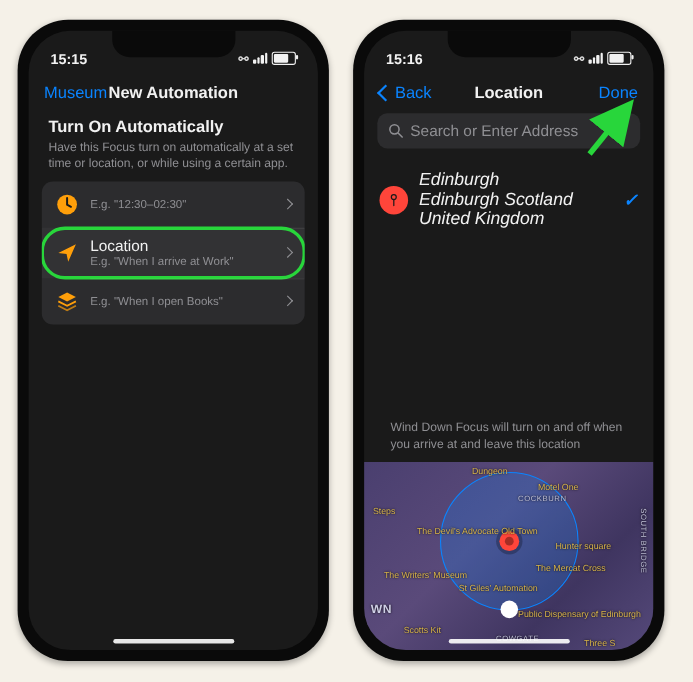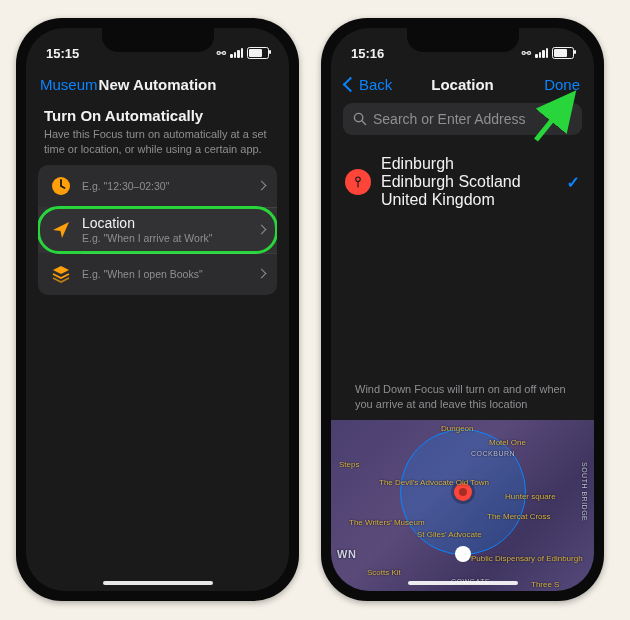--- a/index.html
+++ b/index.html
@@ -78,21 +78,21 @@
   .ring-green{
     position:absolute;inset:-1px;border:3px solid var(--green);border-radius:22px;pointer-events:none;
   }
 
   .search{
     display:flex;align-items:center;gap:6px;background:var(--cell);
     border-radius:9px;padding:8px 10px;margin:0 12px 12px;font-size:14px;color:var(--gray-text);
   }
 
   .result{
-    display:flex;align-items:center;gap:10px;padding:8px 14px;min-height:44px;
+    display:flex;align-items:center;gap:10px;padding:8px 14px;min-height:44px;font-style:italic;
   }
   .pin-badge{width:26px;height:26px;border-radius:50%;background:var(--red);display:flex;align-items:center;justify-content:center;flex-shrink:0}
   .result .labels{flex:1}
   .check{color:var(--blue);font-size:16px;font-weight:700;flex-shrink:0}
 
   .bottom-pane{
     position:absolute;left:0;right:0;bottom:0;top:348px;display:flex;flex-direction:column;
   }
   .hint{
     font-size:11px;color:var(--gray-text);text-align:left;padding:6px 24px 8px;line-height:1.35;
@@ -267,25 +267,25 @@
       </div>
 
       <div class="bottom-pane">
         <div class="hint">Wind Down Focus will turn on and off when you arrive at and leave this location</div>
         <div class="map">
           <div class="geo-ring"></div>
           <div class="map-pin"></div>
           <div class="radius-handle"></div>
           <span class="map-lbl" style="left:48px;top:58px">The Devil's Advocate Old Town</span>
           <span class="map-lbl" style="left:18px;top:98px">The Writers' Museum</span>
-          <span class="map-lbl" style="left:86px;top:110px">St Giles' Advocate</span>
+          <span class="map-lbl" style="left:86px;top:110px">St Giles' Automation</span>
           <span class="map-lbl" style="left:174px;top:72px">Hunter square</span>
           <span class="map-lbl" style="left:156px;top:92px">The Mercat Cross</span>
           <span class="map-lbl" style="left:158px;top:18px">Motel One</span>
-          <span class="map-lbl" style="left:110px;top:4px">Dungeon</span>
+          <span class="map-lbl" style="left:98px;top:4px">Dungeon</span>
           <span class="map-lbl" style="left:36px;top:148px">Scotts Kit</span>
           <span class="map-lbl" style="left:140px;top:134px">Public Dispensary of Edinburgh</span>
           <span class="map-lbl" style="left:8px;top:40px">Steps</span>
           <span class="map-lbl" style="left:200px;top:160px">Three S</span>
           <span class="map-road" style="left:140px;top:30px">COCKBURN</span>
           <span class="map-road" style="left:120px;top:158px">COWGATE</span>
           <span class="map-road" style="left:6px;top:128px;font-size:11px;color:#cfcfe6;font-weight:600">WN</span>
           <span class="map-road" style="right:6px;top:42px;writing-mode:vertical-rl">SOUTH BRIDGE</span>
         </div>
       </div>

